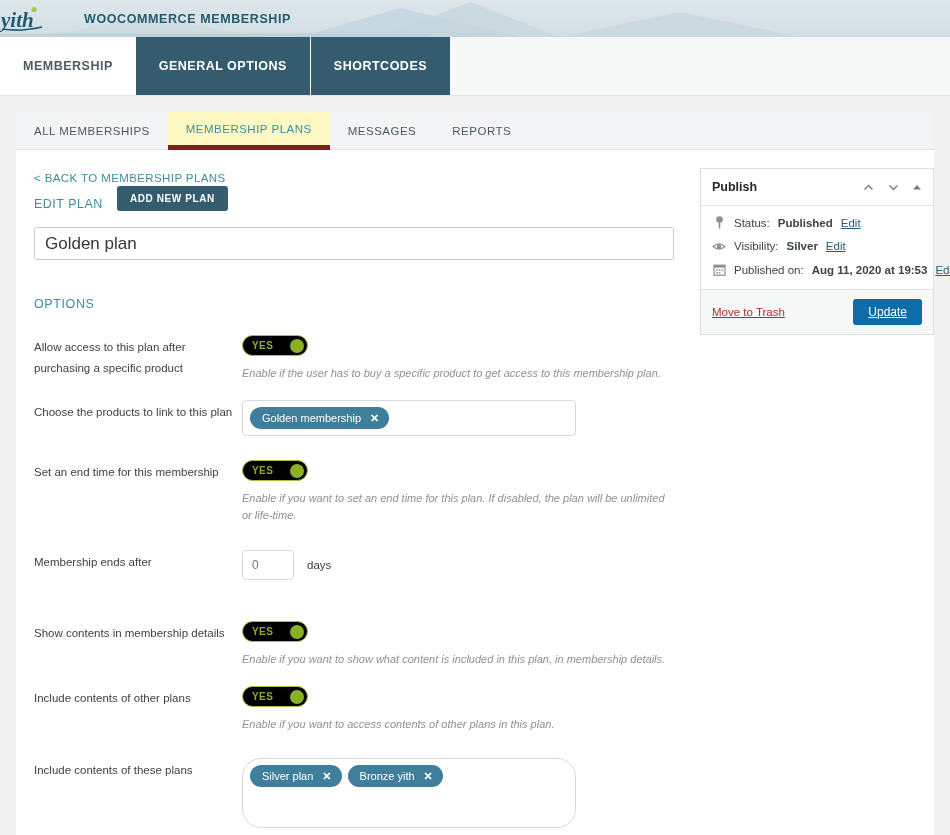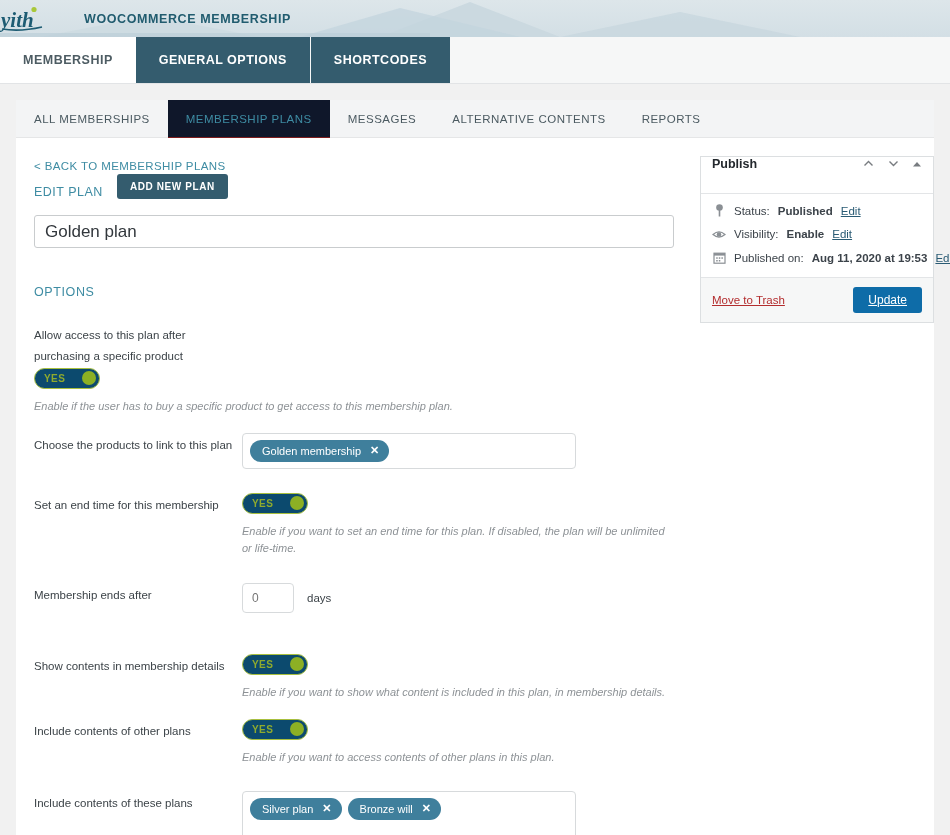--- a/index.html
+++ b/index.html
@@ -35,21 +35,21 @@
     position: relative;
     margin-left: 22px;
     font-size: 12.5px;
     font-weight: bold;
     letter-spacing: 0.6px;
     color: #215c6f;
   }
 
   
   .primary-tabs {
-    height: 47px;
+    height: 59px;
     background: #f6f7f7;
     display: flex;
     align-items: stretch;
     border-bottom: 1px solid #e2e4e6;
   }
   .ptab {
     display: flex; align-items: center; justify-content: center;
     padding: 0 23px;
     font-size: 12.5px;
     font-weight: bold;
@@ -87,23 +87,23 @@
   .stab {
     display: flex; align-items: center;
     padding: 0 18px;
     font-size: 11.5px;
     letter-spacing: 0.5px;
     color: #4b5a61;
     cursor: pointer;
     user-select: none;
   }
   .stab.active {
-    background: #0f172a;
+    background: #fef9c3;
     color: #3e8ca3;
-    border-bottom: 1px solid #7f1d1d;
+    border-bottom: 5px solid #7f1d1d;
     margin-bottom: -1px;
   }
 
   
   .body-area {
     display: flex;
     padding: 0 0 0 0;
   }
   .main-col {
     width: 672px;
@@ -192,21 +192,21 @@
 
   
   .toggle {
     display: inline-flex;
     align-items: center;
     gap: 17px;
     border: 1px solid #a8bf3e;
     border-radius: 11px;
     height: 21px;
     padding: 0 3px 0 9px;
-    background: #0c4a6e;
+    background: #000000;
     cursor: pointer;
     user-select: none;
   }
   .toggle .tlabel {
     font-size: 10px;
     font-weight: bold;
     color: #8faa2e;
     letter-spacing: 0.4px;
   }
   .toggle .knob {
@@ -222,21 +222,21 @@
     background: #fff;
     width: 334px;
     min-height: 34px;
     padding: 6px 7px;
     display: flex;
     flex-wrap: wrap;
     align-content: flex-start;
     gap: 6px;
     cursor: text;
   }
-  .tagbox.tall { min-height: 70px; }
+  .tagbox.tall { min-height: 70px; border-radius: 19px; }
   .tag {
     background: #3f7f9c;
     color: #fff;
     border-radius: 12px;
     height: 22px;
     display: inline-flex;
     align-items: center;
     gap: 9px;
     padding: 0 10px 0 12px;
     font-size: 11px;
@@ -262,21 +262,21 @@
   }
   .days-unit { font-size: 11.5px; color: #3c4348; }
 
   
   .publish-box {
     border: 1px solid #dcdfe1;
     background: #fff;
     width: 234px;
   }
   .pb-head {
-    display: flex; align-items: flex-start;
+    display: flex; align-items: center;
     height: 37px;
     padding: 0 11px;
     border-bottom: 1px solid #e3e5e7;
     gap: 32px;
   }
   .pb-title {
     font-size: 12.5px;
     font-weight: bold;
     color: #23282d;
     flex: 1;
@@ -357,41 +357,40 @@
   <div class="ptab dark">SHORTCODES</div>
 </div>
 
 <div class="wrap">
   <div class="panel">
 
     <div class="subtabs">
       <div class="stab">ALL MEMBERSHIPS</div>
       <div class="stab active">MEMBERSHIP PLANS</div>
       <div class="stab">MESSAGES</div>
-      <div class="stab">ALTERNATIVE CONTENTS</div>
       <div class="stab">REPORTS</div>
     </div>
 
     <div class="body-area">
 
       <div class="main-col">
 
         <div class="back-link">&lt; BACK TO MEMBERSHIP PLANS</div>
 
         <div class="edit-row">
           <div class="edit-title">EDIT PLAN</div>
           <button class="add-new-btn">ADD NEW PLAN</button>
         </div>
 
         <input class="plan-title-input" type="text" value="Golden plan" style="">
 
         <div class="options-head">OPTIONS</div>
 
         
-        <div class="opt-row" style="margin-bottom:18px;flex-direction:column;">
+        <div class="opt-row" style="margin-bottom:18px;">
           <div class="opt-label">Allow access to this plan after purchasing a specific product</div>
           <div class="opt-field">
             <div class="toggle">
               <span class="tlabel">YES</span>
               <span class="knob"></span>
             </div>
             <div class="opt-desc">Enable if the user has to buy a specific product to get access to this membership plan.</div>
           </div>
         </div>
 
@@ -458,21 +457,21 @@
         
         <div class="opt-row">
           <div class="opt-label">Include contents of these plans</div>
           <div class="opt-field">
             <div class="tagbox tall">
               <span class="tag">
                 <span>Silver plan</span>
                 <span class="x">✕</span>
               </span>
               <span class="tag">
-                <span>Bronze will</span>
+                <span>Bronze yith</span>
                 <span class="x">✕</span>
               </span>
             </div>
 
           </div>
         </div>
 
       </div>
 
       <div class="side-col">
@@ -514,21 +513,21 @@
             </div>
 
             <div class="pb-line">
               <span class="ic">
                 <svg width="14" height="11" viewBox="0 0 14 11">
                     <path d="M1 5.5 Q7 0.4 13 5.5 Q7 10.6 1 5.5 Z" fill="none" stroke="#8a8f94" stroke-width="1.2"></path>
                     <circle cx="7" cy="5.5" r="2.3" fill="#8a8f94"></circle>
                   </svg>
               </span>
               <span>Visibility:</span>
-              <b>Enable</b>
+              <b>Silver</b>
               <span class="pb-edit">Edit</span>
             </div>
 
             <div class="pb-line" style="margin-bottom:4px;">
               <span class="ic">
                 <svg width="13" height="13" viewBox="0 0 13 13">
                   <rect x="1" y="2.2" width="11" height="10" fill="none" stroke="#8a8f94" stroke-width="1.2"></rect>
                   <rect x="1" y="2.2" width="11" height="2.4" fill="#8a8f94"></rect>
                   <rect x="3.2" y="6.3" width="1.5" height="1.5" fill="#8a8f94"></rect>
                   <rect x="5.8" y="6.3" width="1.5" height="1.5" fill="#8a8f94"></rect>

